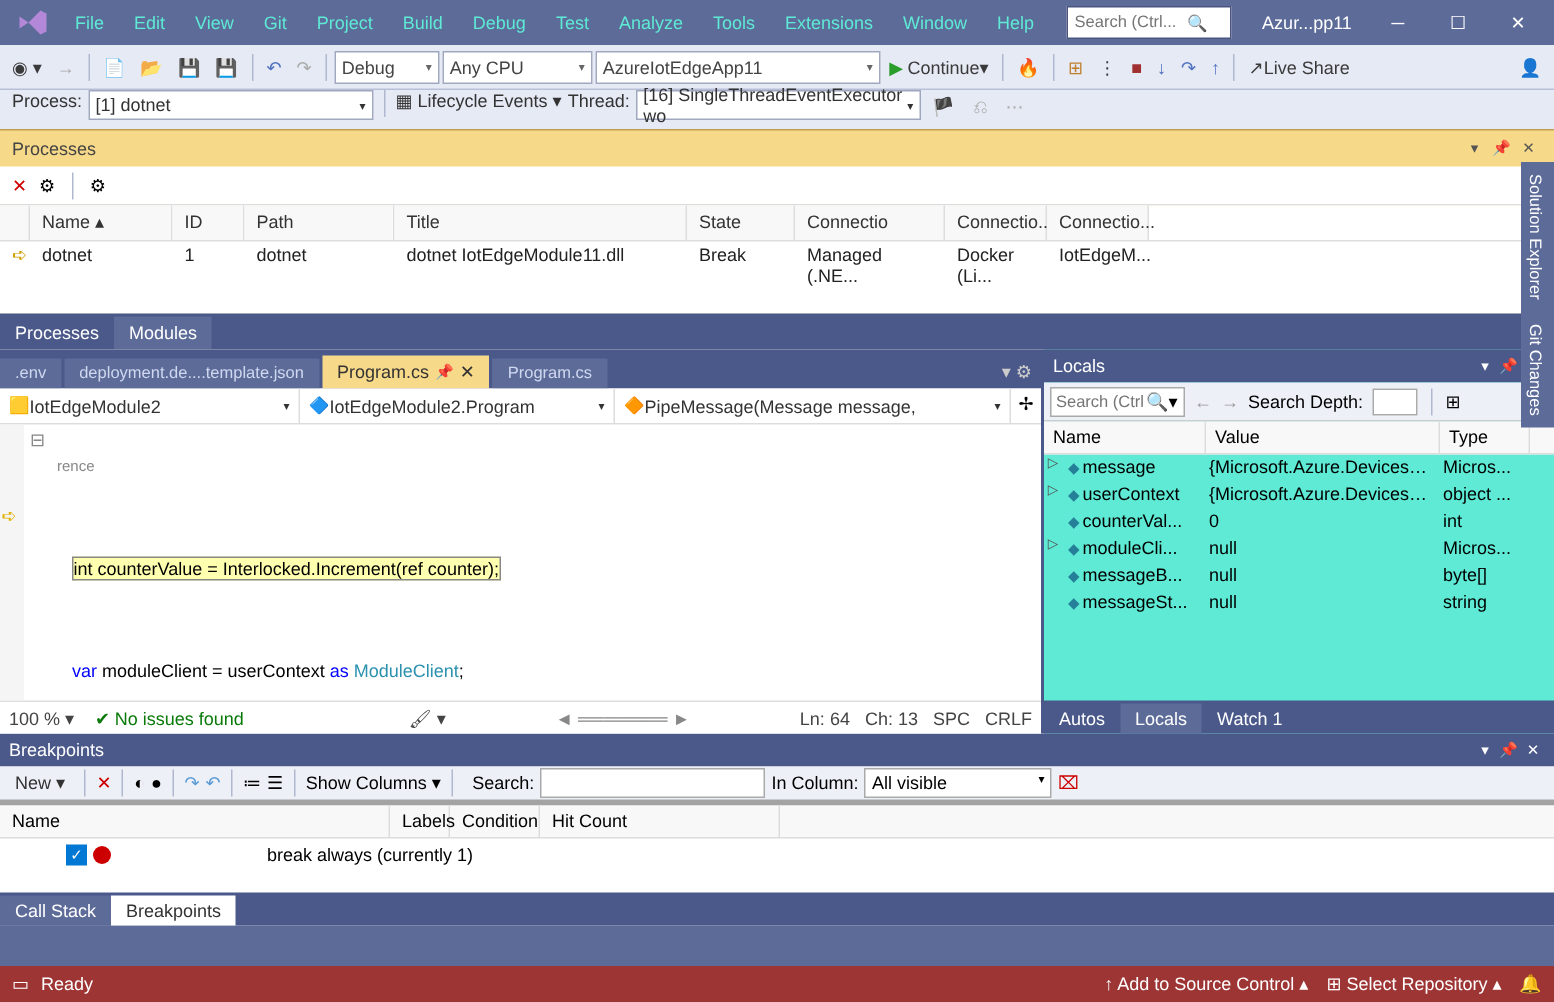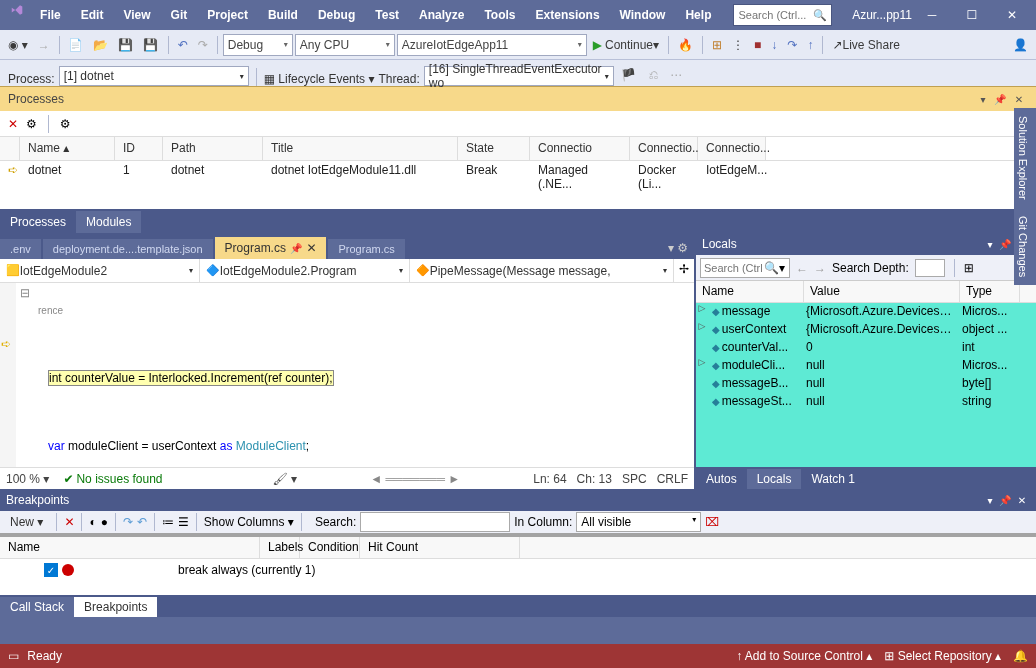--- a/index.html
+++ b/index.html
@@ -1,39 +1,39 @@
 <!DOCTYPE html>
 <html><head>
 <meta charset="utf-8">
 <style>
 * { margin: 0; padding: 0; box-sizing: border-box; font-family: 'Segoe UI', Tahoma, sans-serif; font-size: 12px; }
 body { width: 1036px; height: 668px; background: #5d6b99; overflow: hidden; position: relative; }
 
 
 .titlebar { height: 30px; background: #5d6b99; display: flex; align-items: center; padding: 0 4px; color: #fff; }
 .titlebar .logo { width: 24px; height: 24px; margin: 0 6px; }
-.titlebar .menu-item { padding: 4px 10px; cursor: pointer; color: #ffffff; font-weight: bold; }
+.titlebar .menu-item { padding: 4px 10px; cursor: pointer; color: #5eead4; }
 .titlebar .search-box { margin-left: 12px; width: 110px; height: 22px; background: #fff; border: 1px solid #4a5680; display: flex; align-items: center; padding: 0 4px; }
 .titlebar .search-box input { border: none; width: 75px; font-size: 11px; outline: none; }
 .titlebar .search-box .mag { font-size: 11px; color: #666; }
 .titlebar .sol-name { margin-left: 20px; color: #fff; font-size: 12px; }
 .titlebar .win-controls { margin-left: auto; display: flex; }
 .titlebar .win-btn { width: 40px; height: 28px; display: flex; align-items: center; justify-content: center; color: #fff; }
 
 
 .toolbar1 { height: 30px; background: #e6eaf5; display: flex; align-items: center; padding: 0 4px; border-bottom: 1px solid #b8c0d8; gap: 2px; }
 .tb-btn { height: 22px; padding: 0 4px; display: flex; align-items: center; cursor: pointer; color: #3a3a3a; }
 .tb-sep { width: 1px; height: 18px; background: #b0b8d0; margin: 0 3px; }
 .tb-combo { height: 22px; background: #fff; border: 1px solid #a0a8c0; padding: 0 4px; display: flex; align-items: center; color: #444; font-size: 11px; min-width: 60px; }
 .tb-combo .arrow { margin-left: auto; font-size: 8px; color: #666; }
 .continue-btn { display: flex; align-items: center; }
 .play-green { color: #2a9d2a; font-size: 12px; margin-right: 3px; }
 
 
-.toolbar2 { height: 26px; background: #e6eaf5; display: flex; align-items: flex-end; padding: 0 8px; color: #333; gap: 4px; }
+.toolbar2 { height: 26px; background: #e6eaf5; display: flex; align-items: flex-start; padding: 0 8px; color: #333; gap: 4px; }
 .toolbar2 .label { color: #333; }
 .toolbar2 .combo2 { background: #fff; border: 1px solid #a0a8c0; height: 20px; padding: 0 4px; display: flex; align-items: center; }
 
 
 .processes-panel { background: #f7d98a; border-top: 1px solid #c0a050; }
 .panel-header { height: 24px; display: flex; align-items: center; padding: 0 8px; color: #444; }
 .panel-header .title { flex: 1; }
 .panel-header .ctrl { width: 18px; text-align: center; color: #555; cursor: pointer; font-size: 10px; }
 .processes-toolbar { height: 26px; background: #fff; display: flex; align-items: center; padding: 0 8px; gap: 8px; border-bottom: 1px solid #ddd; }
 .processes-grid { background: #fff; }

